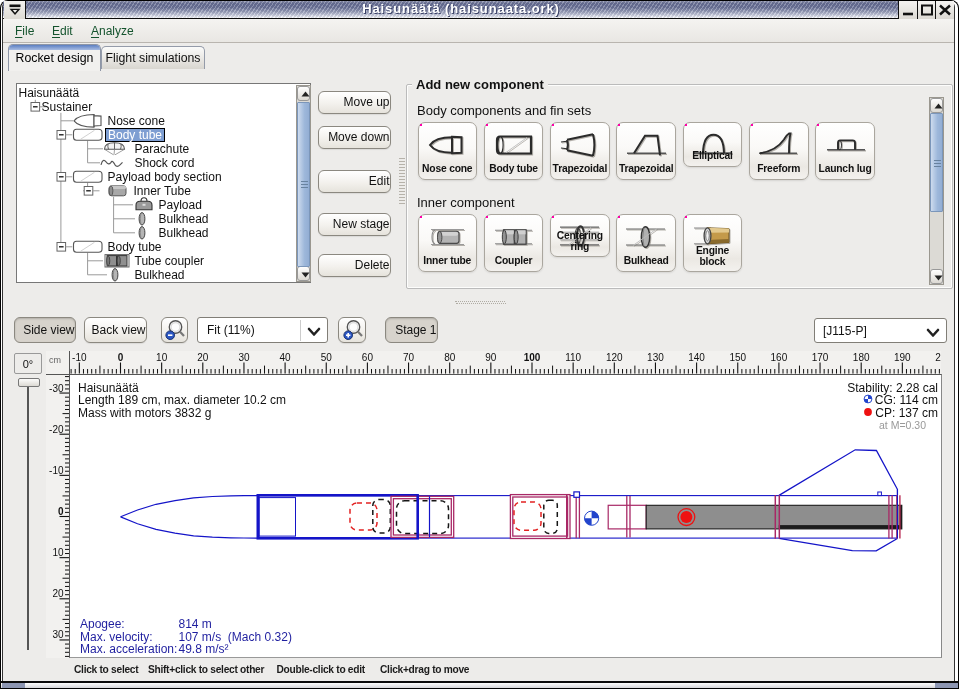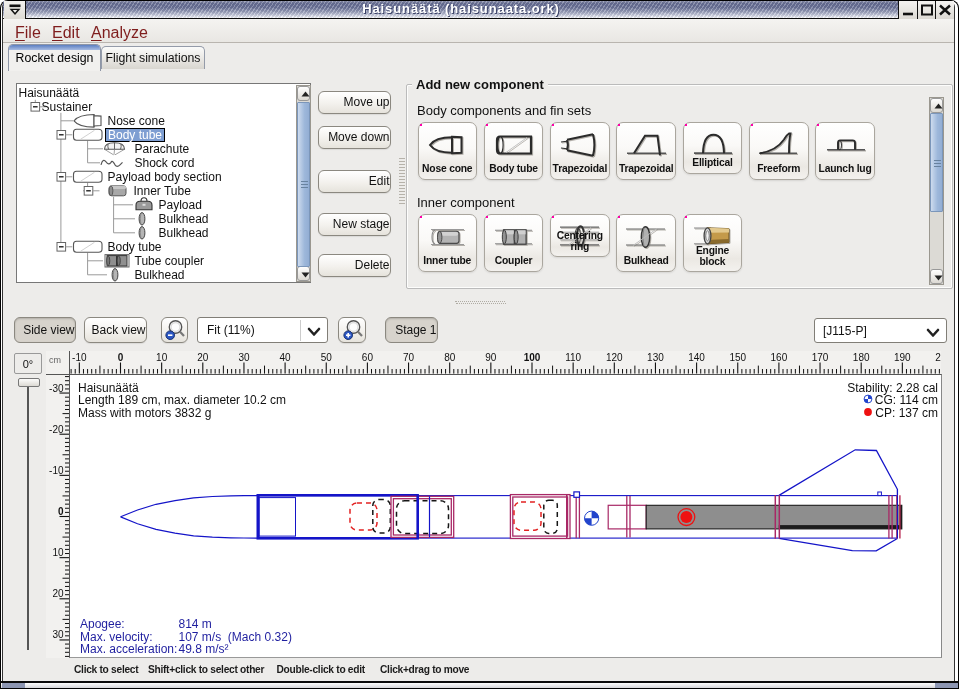--- a/index.html
+++ b/index.html
@@ -8,21 +8,21 @@
 #inframe{position:absolute;left:1px;top:1px;width:957px;height:687px;background:#fff;border-radius:7px 7px 0 0}
 #content{position:absolute;left:2px;top:1px;width:953px;height:680.5px;background:#edecea;border:1px solid #333;border-radius:6px 6px 0 0}
 #titlebar{position:absolute;left:3px;top:1px;width:950.5px;height:17.5px;background:
  repeating-linear-gradient(125deg, rgba(255,255,255,.22) 0 1px, rgba(20,26,60,.10) 1px 3px),
  linear-gradient(#9297b0 0%,#6a7195 14%,#6d7498 38%,#9aa0ba 62%,#ccd0e0 82%,#f2f3f8 96%,#ffffff 100%);
  border-bottom:1px solid #0a0a0a}
 #sysicon{position:absolute;left:3.5px;top:1px;width:22px;height:17.5px;background:linear-gradient(#f2f1ef,#dddad4);border-right:1px solid #111}
 #title{position:absolute;left:25px;right:64px;top:1px;height:17.5px;text-align:center;font-size:13px;font-weight:700;color:#fff;line-height:16px;text-shadow:1px 1px 0 #3a4166;letter-spacing:0.9px}
 .wbtn{position:absolute;top:1px;width:18.5px;height:17.5px;background:linear-gradient(#f4f3f1,#dcd9d3);border-left:1px solid #111}
 #menubar{position:absolute;left:3px;top:18.5px;width:950.5px;height:24.5px;background:linear-gradient(#f4f3f1,#e9e7e3);border-bottom:1px solid #b9b5af}
-.mitem{position:absolute;font-size:16px;color:#7f1d1d}
+.mitem{position:absolute;font-size:12px;color:#14532d}
 .mitem u{text-decoration:underline;text-underline-offset:2px}
 #tabs{position:absolute;left:3px;top:43px;width:950.5px;height:27px;background:#edecea}
 #tab1{position:absolute;left:8px;top:43.5px;width:93px;height:27px;background:#f1f0ee;border:1px solid #8e96a6;border-bottom:none;border-radius:5px 5px 0 0;overflow:hidden}
 #tab1 .blue{position:absolute;left:0;top:0;width:100%;height:5.5px;background:linear-gradient(#5c7fc2,#a8bce2)}
 #tab1 .lab{position:absolute;left:0;top:6.5px;width:100%;text-align:center;font-size:12.3px;color:#000000}
 #tab2{position:absolute;left:101px;top:46px;width:104px;height:22.5px;background:linear-gradient(#fbfbfa,#d9d6d0);border:1px solid #949ba9;border-bottom:none;border-radius:5px 5px 0 0}
 #tab2 .lab{position:absolute;left:0;top:4px;width:100%;text-align:center;font-size:12.3px;color:#111}
 #treepanel{position:absolute;left:15.5px;top:83px;width:295.5px;height:200px;background:#fff;border:1px solid #777}
 .trow{position:absolute;font-size:12px;color:#111;white-space:pre;line-height:14px}
 .tsel{position:absolute;font-size:12px;color:#fff;background:#7e9ed2;border:1px solid #000;line-height:12.5px;padding:0 2px;white-space:pre}
@@ -214,21 +214,21 @@
       <div class="clab" style="bottom:5px;line-height:11px">Trapezoidal</div>
     </div>
     <div class="cbtn" style="left:616.4px;top:122px;width:59.5px;height:57.5px">
       <span class="pinkdot"></span>
       <svg class="cicon" width="44" height="30" viewBox="-2 0 44 30" style="left:7.0px;top:7px">
         <line x1="1" y1="23.2" x2="40" y2="23.2" stroke="#555" stroke-width="1.5"></line>
         <path d="M8,23.2 L19,5.8 L31.5,5.8 L34,25.3" fill="none" stroke="#2b2b2b" stroke-width="2"></path>
       </svg>
       <div class="clab" style="bottom:5px;line-height:11px">Trapezoidal</div>
     </div>
-    <div class="cbtn" style="left:682.7px;top:122px;width:59.5px;height:52px">
+    <div class="cbtn" style="left:682.7px;top:122px;width:59.5px;height:45px">
       <span class="pinkdot"></span>
       <svg class="cicon" width="44" height="30" viewBox="-2 0 44 30" style="left:7.0px;top:7px">
         <line x1="1" y1="23.2" x2="39" y2="23.2" stroke="#555" stroke-width="1.7"></line>
         <path d="M10,23.2 Q10.5,4.8 20.5,4.8 Q30.5,4.8 31,23.2" fill="none" stroke="#2b2b2b" stroke-width="2"></path>
       </svg>
       <div class="clab" style="bottom:5px;line-height:11px">Elliptical</div>
     </div>
     <div class="cbtn" style="left:749.0px;top:122px;width:59.5px;height:57.5px">
       <span class="pinkdot"></span>
       <svg class="cicon" width="44" height="30" viewBox="-2 0 44 30" style="left:7.0px;top:7px">
@@ -715,20 +715,21 @@
       <line x1="899.9" y1="495.2" x2="899.9" y2="538.4" stroke="#b92b52" stroke-width="1.4"></line>
       <line x1="897.4" y1="495.4" x2="897.4" y2="538.1" stroke="#1414c8" stroke-width="1.1"></line>
       <rect x="877.8" y="492" width="3.6" height="3.6" fill="#fff" stroke="#1414c8" stroke-width="1"></rect>
     </svg>
     <div class="cantext" style="left:78px;top:380.5px">Haisunäätä</div>
     <div class="cantext" style="left:78px;top:393px">Length 189 cm, max. diameter 10.2 cm</div>
     <div class="cantext" style="left:78px;top:405.5px">Mass with motors 3832 g</div>
     <div class="cantext" style="left:638px;top:380.5px;width:300px;text-align:right">Stability: 2.28 cal</div>
     <div class="cantext" style="left:638px;top:393px;width:300px;text-align:right">CG: 114 cm</div>
     <div class="cantext" style="left:638px;top:405.5px;width:300px;text-align:right">CP: 137 cm</div>
+    <div class="cantext" style="left:638px;top:418.5px;width:288px;text-align:right;font-size:10.5px;color:#999">at M=0.30</div>
     <svg class="abs" style="left:860px;top:391px" width="20" height="30" viewBox="0 0 20 30">
       <circle cx="8" cy="8" r="3.9" fill="#ffffff" stroke="#2244cc" stroke-width="1"></circle>
       <path d="M 8,8 L 8,4.1 A 3.9,3.9 0 0 1 11.9,8 Z" fill="#2244cc"></path>
       <path d="M 8,8 L 8,11.9 A 3.9,3.9 0 0 1 4.1,8 Z" fill="#2244cc"></path>
       <circle cx="8" cy="21" r="3.9" fill="#ee1111"></circle>
     </svg>
     <div class="bluetext" style="left:80px;top:617px">Apogee:</div>
     <div class="bluetext" style="left:178.5px;top:617px">814 m</div>
     <div class="bluetext" style="left:80px;top:629.5px">Max. velocity:</div>
     <div class="bluetext" style="left:178.5px;top:629.5px">107 m/s  (Mach 0.32)</div>

